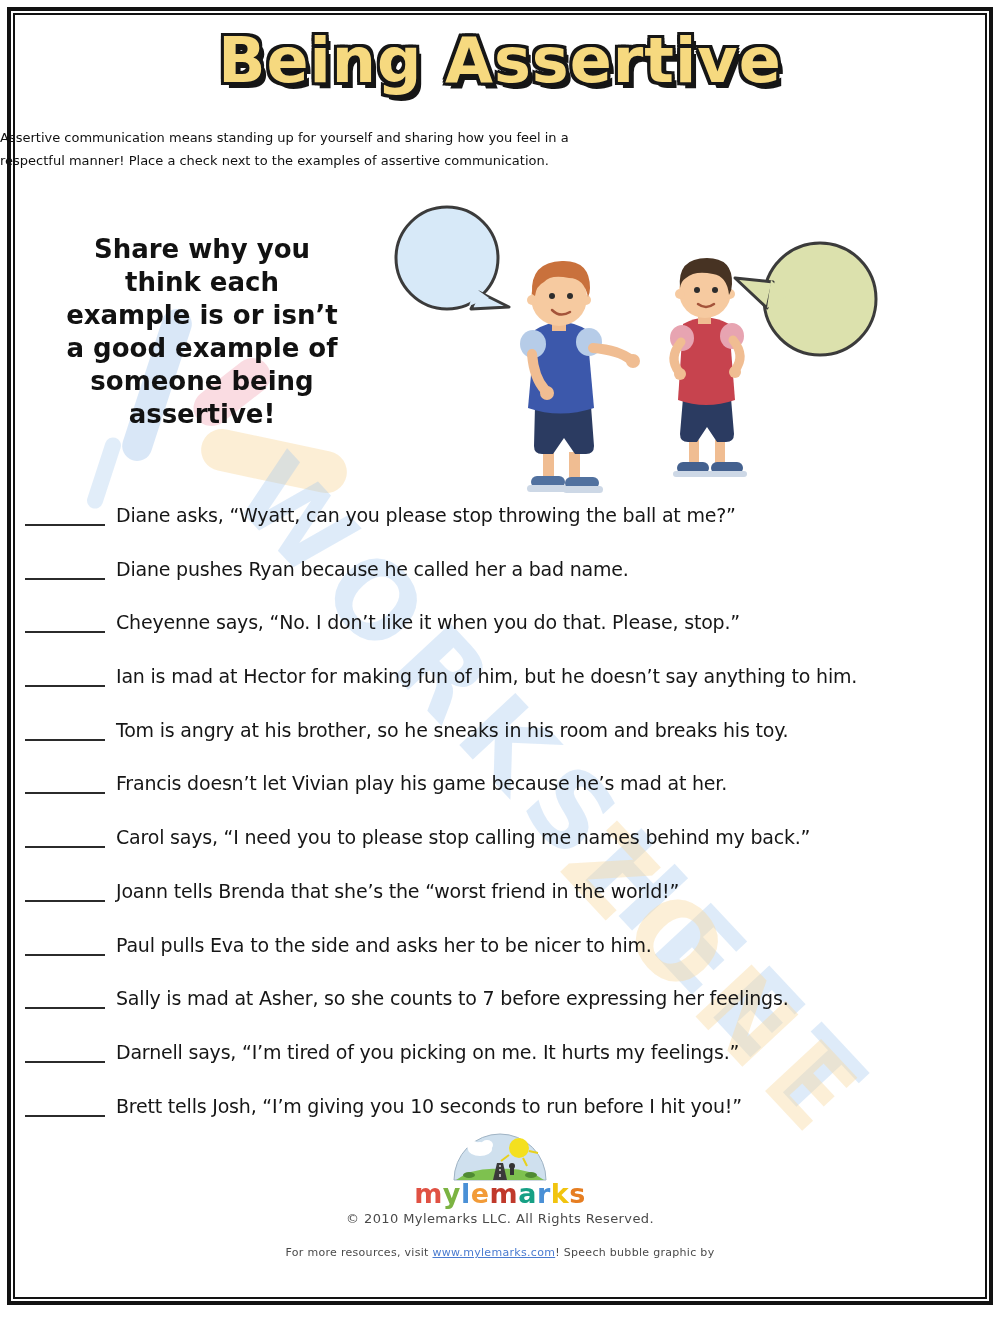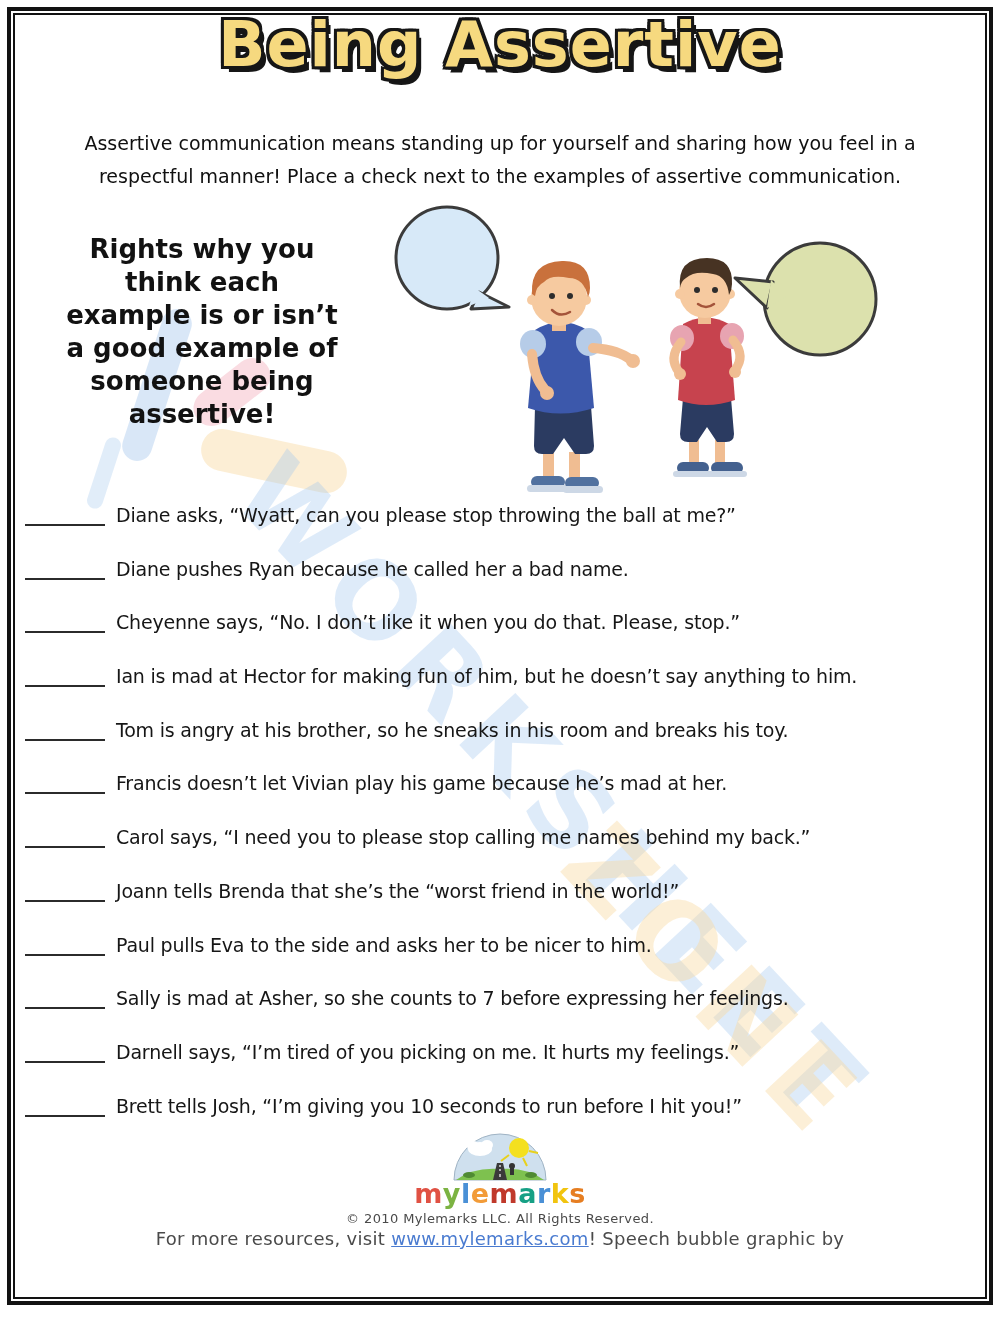--- a/index.html
+++ b/index.html
@@ -18,49 +18,49 @@
   .wm-1 { left:300px; top:432px; font-size:105px; letter-spacing:14px; color:rgba(158,197,238,0.34); transform:rotate(47deg); transform-origin:left top; }
   .wm-2 { left:628px; top:802px; font-size:105px; letter-spacing:14px; color:rgba(249,216,160,0.42); transform:rotate(47deg); transform-origin:left top; }
   .wm-shape { position:absolute; pointer-events:none; }
   .wm-s1 { left:142px; top:306px; width:30px; height:158px; background:rgba(170,202,238,0.45); border-radius:15px; transform:rotate(18deg); }
   .wm-s2 { left:188px; top:374px; width:88px; height:36px; background:rgba(244,178,190,0.45); border-radius:18px; transform:rotate(-38deg); }
   .wm-s3 { left:200px; top:440px; width:148px; height:42px; background:rgba(250,224,178,0.55); border-radius:21px; transform:rotate(12deg); }
   .wm-s4 { left:96px; top:436px; width:16px; height:74px; background:rgba(170,202,238,0.35); border-radius:8px; transform:rotate(18deg); }
 
   
   .title {
-    position:absolute; top:8px; left:0; right:0; text-align:center;
+    position:absolute; top:24px; left:0; right:0; text-align:center;
     font-size:62px; font-weight:bold; letter-spacing:1px; color:#f6d97f;
     text-shadow:
       -3px -3px 0 #161616, 3px -3px 0 #161616, -3px 3px 0 #161616, 3px 3px 0 #161616,
       -3px 0 0 #161616, 3px 0 0 #161616, 0 -3px 0 #161616, 0 3px 0 #161616,
       5px 6px 0 #161616;
   }
 
   
-  .intro { position:absolute; top:127px; left:0; right:0; text-align:center; font-size:19px; line-height:1.75; color:#101010; }
+  .intro { position:absolute; top:127px; left:0; right:0; text-align:left; font-size:13px; line-height:1.75; color:#101010; }
   .intro div { white-space:nowrap; }
 
   
   .side-note { position:absolute; left:40px; top:233px; width:324px; text-align:center; font-size:26px; font-weight:600; line-height:1.27; color:#121212; }
 
   
   .illustration { position:absolute; left:383px; top:196px; width:505px; height:300px; }
 
   
   .list { position:absolute; left:25px; top:503px; right:16px; }
   .row { display:flex; align-items:flex-start; height:53.7px; }
   .blank { flex:none; width:80px; height:23px; border-bottom:2px solid #2b2b2b; margin-right:11px; }
   .stmt { font-size:19px; line-height:25px; white-space:nowrap; color:#161616; letter-spacing:-0.2px; }
 
   
   .footer { position:absolute; left:0; right:0; top:1133px; display:flex; flex-direction:column; align-items:center; }
   .wordmark { font-size:27px; font-weight:bold; letter-spacing:0.5px; line-height:1; margin-top:-1px; }
   .copyright { font-size:13px; color:#4a4a4a; letter-spacing:0.4px; margin-top:4px; }
-  .resources { font-size:18px; color:#4a4a4a; letter-spacing:0.3px; margin-top:2px; }
+  .resources { font-size:11px; color:#4a4a4a; letter-spacing:0.3px; margin-top:20px; }
   .resources a { color:#4a7bd0; text-decoration:underline; cursor:pointer; }
 </style>
 </head>
 <body>
 
 <div>
   <div class="wm-shape wm-s1"></div>
   <div class="wm-shape wm-s2"></div>
   <div class="wm-shape wm-s3"></div>
   <div class="wm-shape wm-s4"></div>
@@ -72,21 +72,21 @@
 <div class="frame-inner"></div>
 
 <h1 class="title">Being Assertive</h1>
 
 <div class="intro">
   <div>Assertive communication means standing up for yourself and sharing how you feel in a</div>
   <div>respectful manner!  Place a check next to the examples of assertive communication.</div>
 </div>
 
 <div class="side-note">
-  <div>Rights why you</div>
+  <div>Share why you</div>
   <div>think each</div>
   <div>example is or isn’t</div>
   <div>a good example of</div>
   <div>someone being</div>
   <div>assertive!</div>
 </div>
 
 <svg class="illustration" viewBox="0 0 505 300" aria-hidden="true">
 
   <g>

